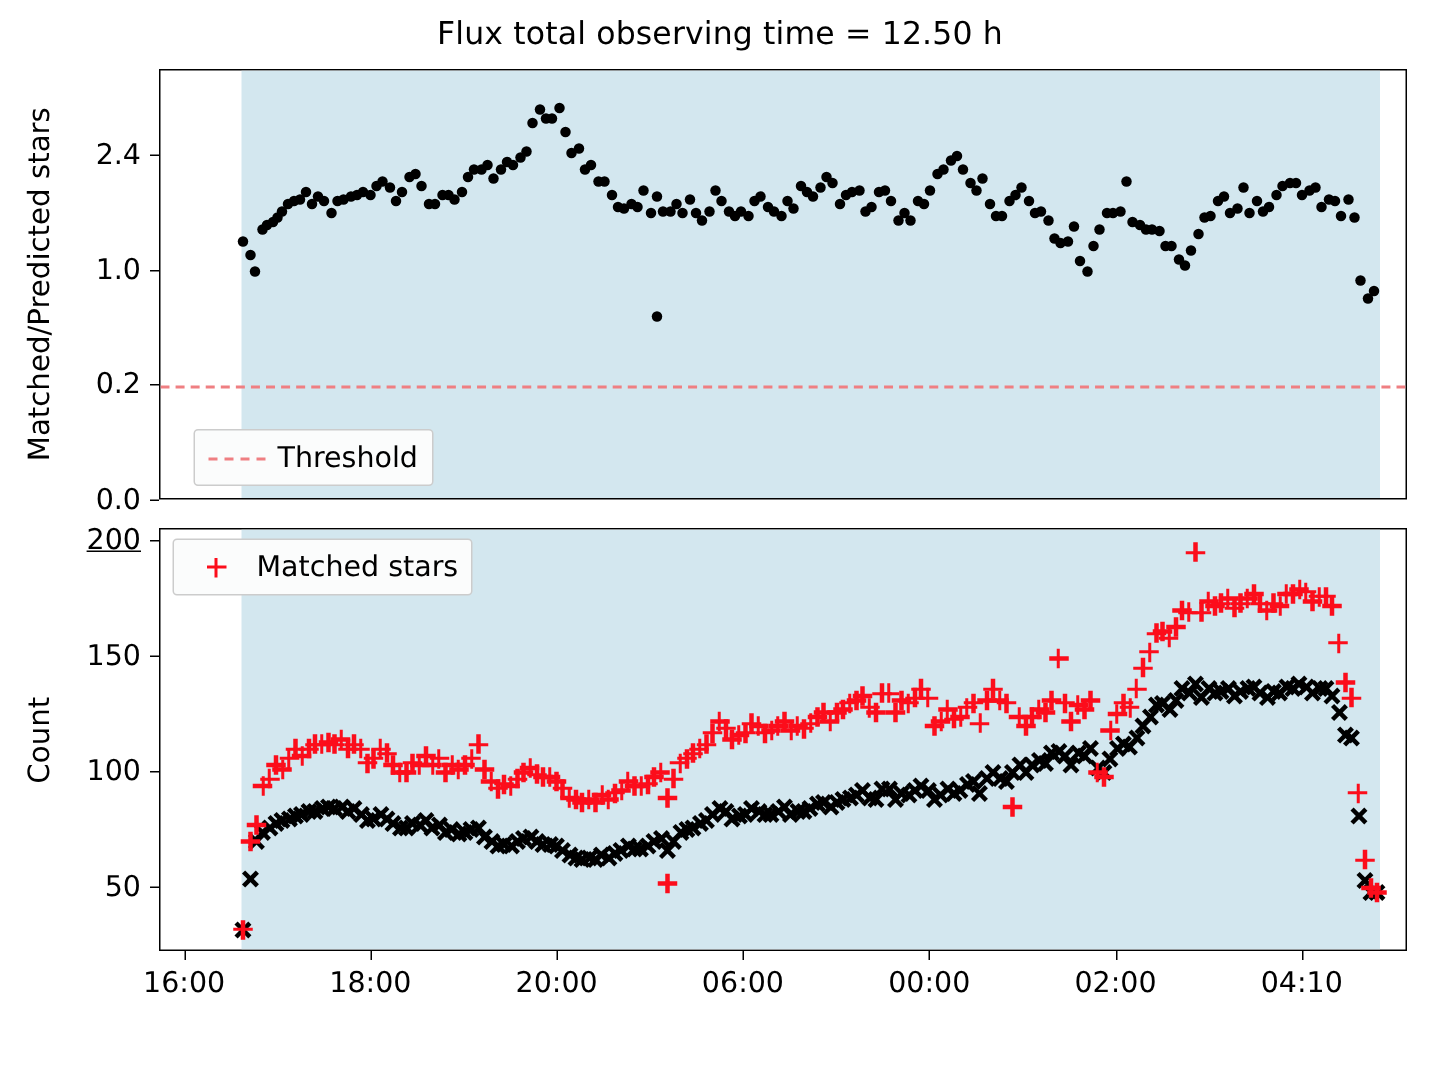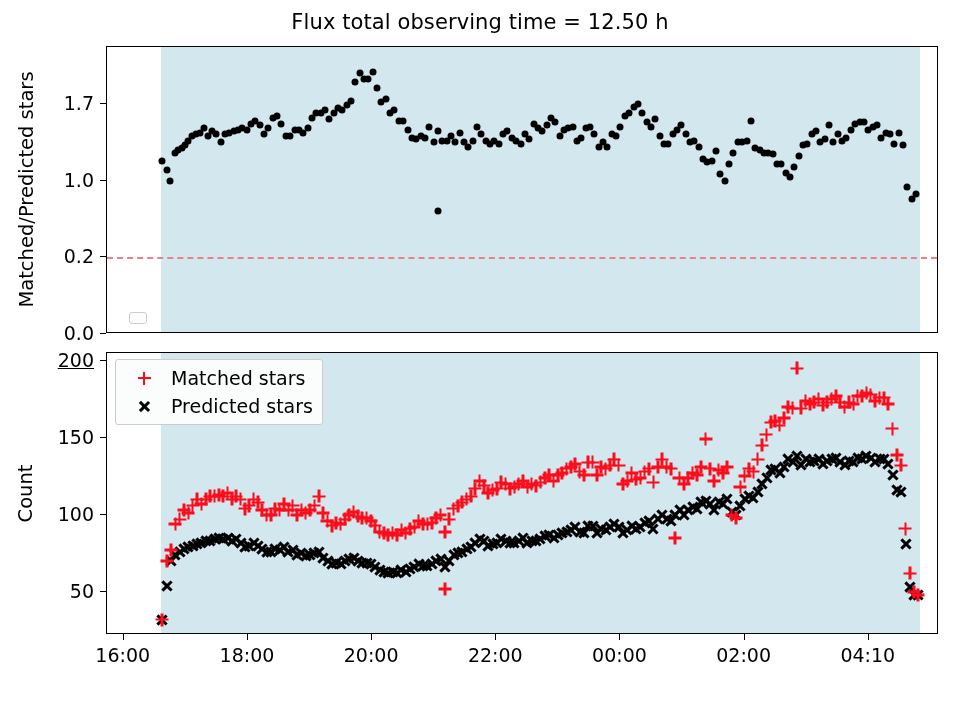--- a/index.html
+++ b/index.html
@@ -313,32 +313,38 @@
         <div class="pt pt-dot" style="left: 787.296px; top: 96.6898px;"></div>
         <div class="pt pt-dot" style="left: 791.642px; top: 85.9465px;"></div>
         <div class="pt pt-dot" style="left: 795.988px; top: 98.2246px;"></div>
         <div class="pt pt-dot" style="left: 800.334px; top: 139.663px;"></div>
         <div class="pt pt-dot" style="left: 804.681px; top: 151.941px;"></div>
         <div class="pt pt-dot" style="left: 809.027px; top: 147.337px;"></div>
         <div class="pt pt-dot" style="left: 330.937px; top: 164.219px;"></div>
       </div>
 
     <div class="legend" id="legend-top" style="left:22px;bottom:8px;">
+      <div class="legend-row">
+        <span class="legend-handle">
+            <span class="lh-dash"></span>
+          </span>
+        <span class="legend-label">Threshold</span>
+      </div>
     </div>
   </div>
 
   <div id="ticks-top">
       <div class="tick-y" style="left: 100px; top: 333px;"></div>
       <div class="ticklabel-y" style="left: 30px; width: 64px; top: 333px;">0.0</div>
       <div class="tick-y" style="left: 100px; top: 256.262px;"></div>
       <div class="ticklabel-y" style="left: 30px; width: 64px; top: 256.262px;">0.2</div>
       <div class="tick-y" style="left: 100px; top: 179.524px;"></div>
       <div class="ticklabel-y" style="left: 30px; width: 64px; top: 179.524px;">1.0</div>
       <div class="tick-y" style="left: 100px; top: 102.786px;"></div>
-      <div class="ticklabel-y" style="left: 30px; width: 64px; top: 102.786px;">1.7</div>
+      <div class="ticklabel-y" style="left: 30px; width: 64px; top: 102.786px;">2.4</div>
     </div>
   <div class="ylabel" id="ylabel-top" style="left: -92px; top: 178px; transform: rotate(-90deg);">Matched/Predicted stars</div>
 
   <div class="axes" id="axes-bottom">
     <div class="night-span" id="night-bottom" style="left: 54.0179px; width: 758.734px;"></div>
     <div id="pts-bottom">
         <div class="pt pt-cross" style="left: 55.2597px; top: 266.59px;"></div>
         <div class="pt pt-cross" style="left: 60.2269px; top: 232.689px;"></div>
         <div class="pt pt-cross" style="left: 63.9522px; top: 208.033px;"></div>
         <div class="pt pt-cross" style="left: 68.2985px; top: 201.869px;"></div>
@@ -691,26 +697,20 @@
         <div class="pt pt-plus" style="left: 337.767px; top: 235.77px;"></div>
       </div>
 
     <div class="legend" id="legend-bottom" style="left:8px;top:6px;">
       <div class="legend-row">
         <span class="legend-handle">
             <span class="lh-plus"></span>
           </span>
         <span class="legend-label">Matched stars</span>
       </div>
-      <div class="legend-row">
-        <span class="legend-handle">
-            <span class="lh-cross"></span>
-          </span>
-        <span class="legend-label">Predicted stars</span>
-      </div>
     </div>
   </div>
 
   <div id="ticks-bottom">
       <div class="tick-y" style="left: 100px; top: 590.852px;"></div>
       <div class="ticklabel-y" style="left: 30px; width: 64px; top: 590.852px;">50</div>
       <div class="tick-y" style="left: 100px; top: 513.803px;"></div>
       <div class="ticklabel-y" style="left: 30px; width: 64px; top: 513.803px;">100</div>
       <div class="tick-y" style="left: 100px; top: 436.754px;"></div>
       <div class="ticklabel-y" style="left: 30px; width: 64px; top: 436.754px;">150</div>
@@ -720,21 +720,21 @@
   <div class="ylabel" id="ylabel-bottom" style="left: -3px; top: 481.5px; transform: rotate(-90deg);">Count</div>
 
   <div id="ticks-x">
       <div class="tick-x" style="left: 122.764px; top: 634px;"></div>
       <div class="ticklabel-x" style="left: 122.764px; top: 644px;">16:00</div>
       <div class="tick-x" style="left: 246.943px; top: 634px;"></div>
       <div class="ticklabel-x" style="left: 246.943px; top: 644px;">18:00</div>
       <div class="tick-x" style="left: 371.122px; top: 634px;"></div>
       <div class="ticklabel-x" style="left: 371.122px; top: 644px;">20:00</div>
       <div class="tick-x" style="left: 495.301px; top: 634px;"></div>
-      <div class="ticklabel-x" style="left: 495.301px; top: 644px;">22:00</div>
+      <div class="ticklabel-x" style="left: 495.301px; top: 644px;">06:00</div>
       <div class="tick-x" style="left: 619.481px; top: 634px;"></div>
       <div class="ticklabel-x" style="left: 619.481px; top: 644px;">00:00</div>
       <div class="tick-x" style="left: 743.66px; top: 634px;"></div>
       <div class="ticklabel-x" style="left: 743.66px; top: 644px;">02:00</div>
       <div class="tick-x" style="left: 867.839px; top: 634px;"></div>
       <div class="ticklabel-x" style="left: 867.839px; top: 644px;">04:10</div>
     </div>
 
 </div>
 

